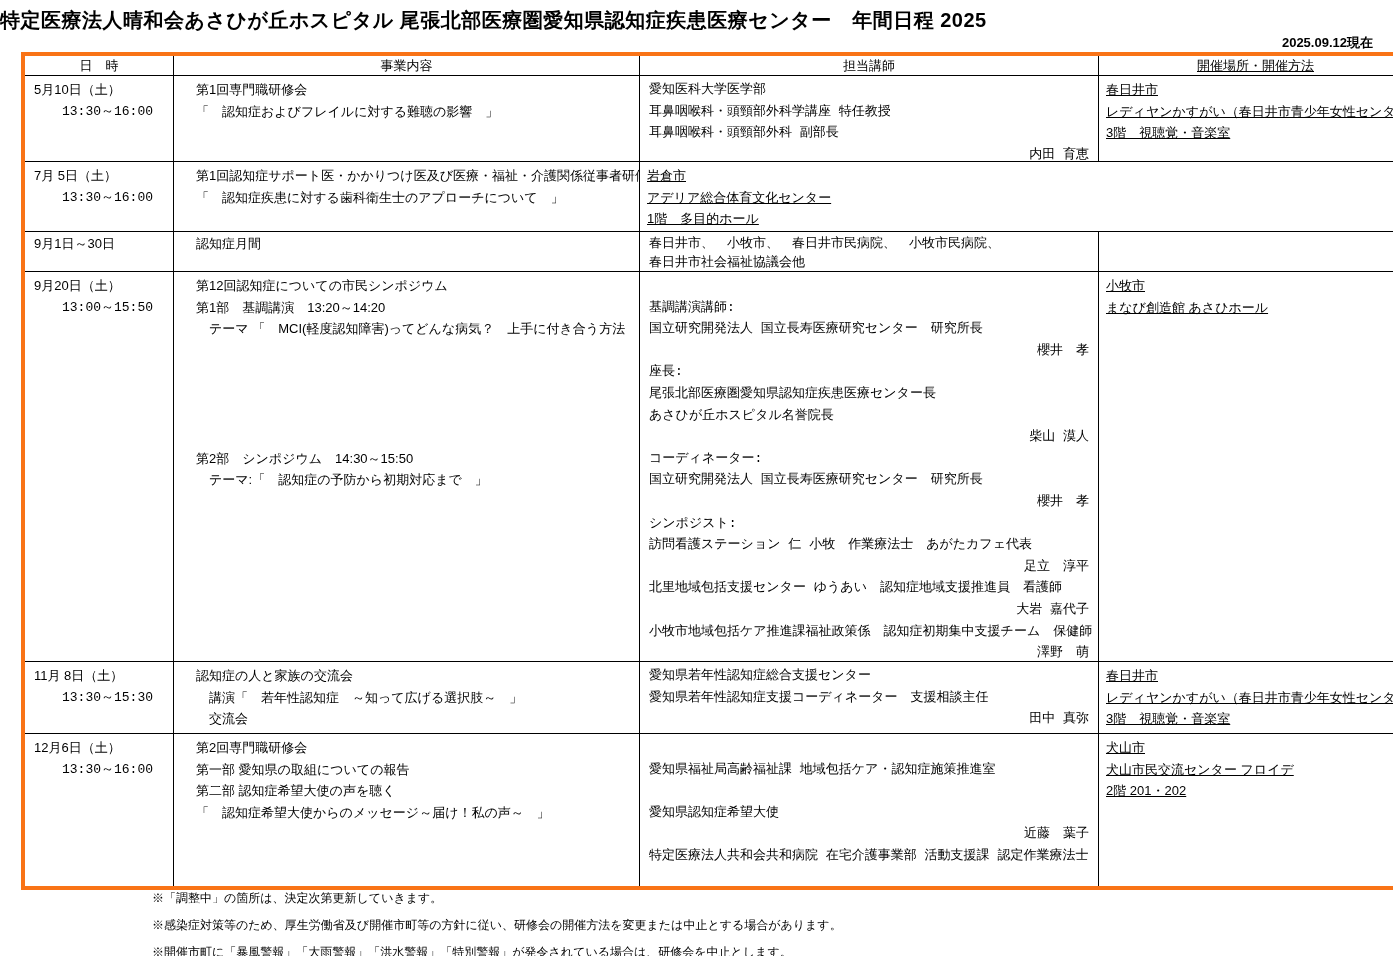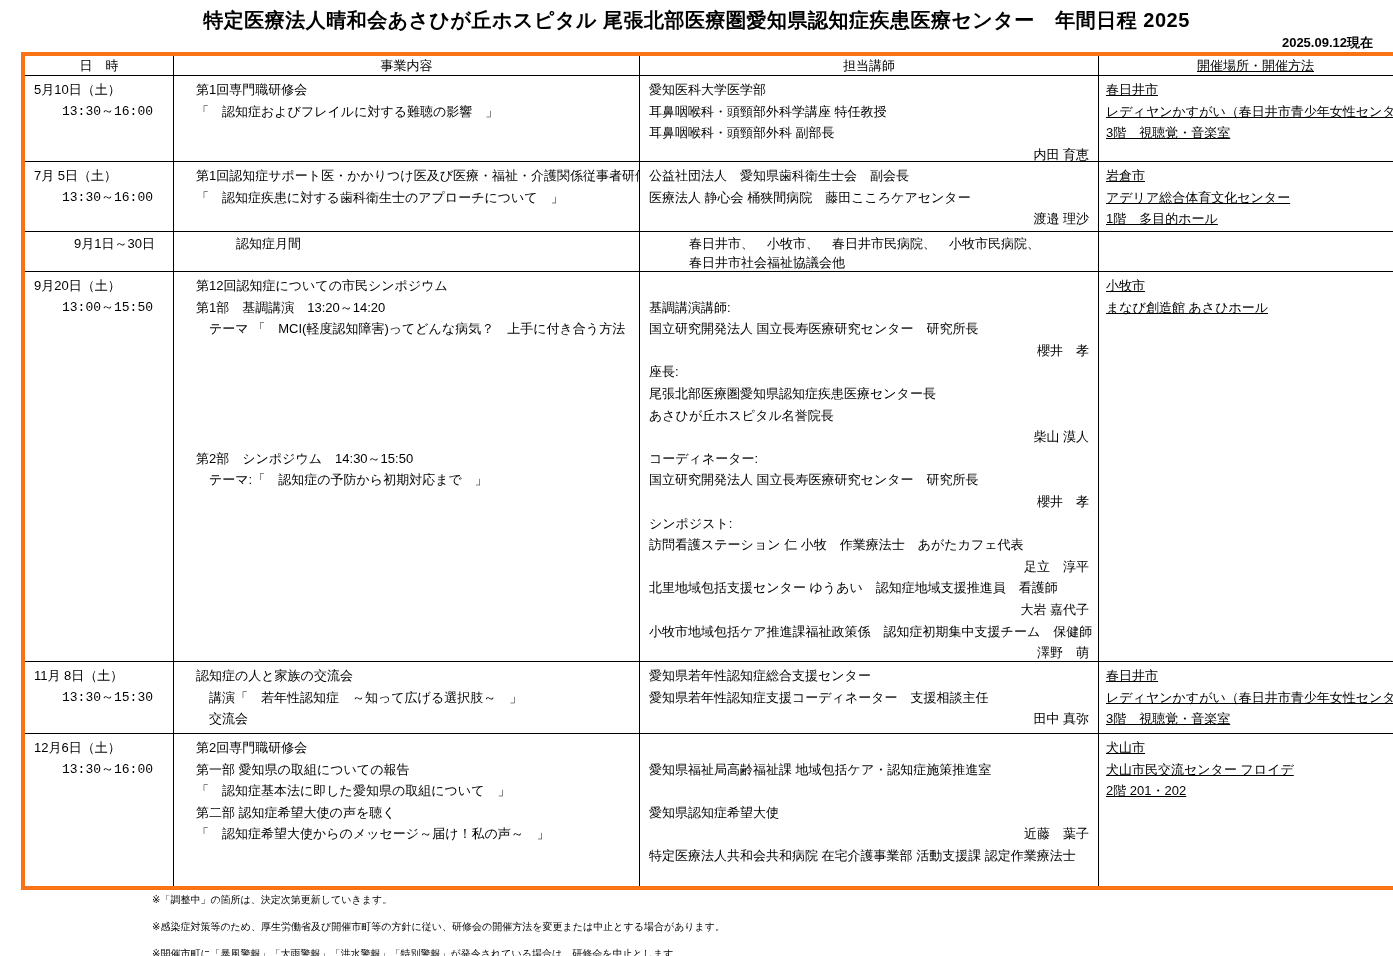--- a/index.html
+++ b/index.html
@@ -5,21 +5,21 @@
   html,body{margin:0;padding:0;background:#fff;}
   .page{
     position:relative;
     width:1393px;height:956px;
     background:#fff;color:#000;
     font-family:"Liberation Sans","DejaVu Sans",sans-serif;
     overflow:hidden;
   }
   .title{
     padding-top:7px;
-    text-align:center;
+    text-align:left;
     font-size:20px;
     font-weight:bold;
     letter-spacing:0.5px;
     white-space:pre;
   }
   .asof{
     text-align:right;
     padding-right:20px;
     font-size:13px;
     font-weight:600;
@@ -35,49 +35,50 @@
   .row:last-child{border-bottom:none;}
   .cell{
     box-sizing:border-box;
     border-right:1px solid #000;
     padding:3px 9px 0 9px;
     overflow:hidden;
   }
   .cell:last-child{border-right:none;text-decoration:underline;}
   .c1{width:149px;padding-right:20px;}
   .c2{width:466px;padding-left:22px;}
-  .c3{width:459px;}
+  .c3{width:459px;font-family:Liberation Mono, monospace;}
   .c4{width:313px;padding-left:7px;}
   .header-row{height:20px;}
   .header-row .cell{
     display:flex;align-items:center;justify-content:center;
     font-size:13px;padding:0;font-weight:normal;
   }
   .row-0{height:86px}
   .row-1{height:70px}
   .row-2{height:40px}
   .row-3{height:390px}
   .row-4{height:72px}
   .row-5{height:152px}
   .line{
     font-size:13px;
     line-height:21.6px;
     min-height:21.6px;
     white-space:pre;
   }
-  .row-2 .line{line-height:18.5px;min-height:18.5px;margin-left:40px;}
+  .row-2 .line{line-height:18.5px;min-height:18.5px;}
   .line.r{text-align:right;}
   .line.i{padding-left:13px;}
   .c1 .time{text-align:right;font-family:Liberation Mono, monospace;}
   .notes{position:absolute;left:152px;top:886px;}
   .note-line{
-    font-size:10px;
+    font-size:12px;
     line-height:27px;
     min-height:27px;
     white-space:pre;
+    font-family:Liberation Mono, monospace;
   }
 </style>
 </head>
 <body>
 
 <div class="page">
   <div class="title">特定医療法人晴和会あさひが丘ホスピタル 尾張北部医療圏愛知県認知症疾患医療センター　年間日程 2025</div>
   <div class="asof">2025.09.12現在</div>
 
   <div class="table" id="schedule-table">
@@ -109,25 +110,20 @@
         </div>
       </div>
       <div class="row row-1">
         <div class="cell c1">
           <div class="line date">7月 5日（土）</div>
           <div class="line time">13:30～16:00</div>
         </div>
         <div class="cell c2">
           <div class="line">第1回認知症サポート医・かかりつけ医及び医療・福祉・介護関係従事者研修会</div>
           <div class="line">「　認知症疾患に対する歯科衛生士のアプローチについて　」</div>
-        </div>
-        <div class="cell c3">
-          <div class="line">公益社団法人　愛知県歯科衛生士会　副会長</div>
-          <div class="line">医療法人 静心会 桶狭間病院　藤田こころケアセンター</div>
-          <div class="line r">渡邉 理沙</div>
         </div>
         <div class="cell c4">
           <div class="line">岩倉市</div>
           <div class="line">アデリア総合体育文化センター</div>
           <div class="line">1階　多目的ホール</div>
         </div>
       </div>
       <div class="row row-2">
         <div class="cell c1">
           <div class="line date">9月1日～30日</div>
@@ -205,21 +201,20 @@
         </div>
       </div>
       <div class="row row-5">
         <div class="cell c1">
           <div class="line date">12月6日（土）</div>
           <div class="line time">13:30～16:00</div>
         </div>
         <div class="cell c2">
           <div class="line">第2回専門職研修会</div>
           <div class="line">第一部 愛知県の取組についての報告</div>
-          <div class="line">「　認知症基本法に即した愛知県の取組について　」</div>
           <div class="line">第二部 認知症希望大使の声を聴く</div>
           <div class="line">「　認知症希望大使からのメッセージ～届け！私の声～　」</div>
         </div>
         <div class="cell c3">
           <div class="line"></div>
           <div class="line">愛知県福祉局高齢福祉課 地域包括ケア・認知症施策推進室</div>
           <div class="line"></div>
           <div class="line">愛知県認知症希望大使</div>
           <div class="line r">近藤　葉子</div>
           <div class="line">特定医療法人共和会共和病院 在宅介護事業部 活動支援課 認定作業療法士</div>

